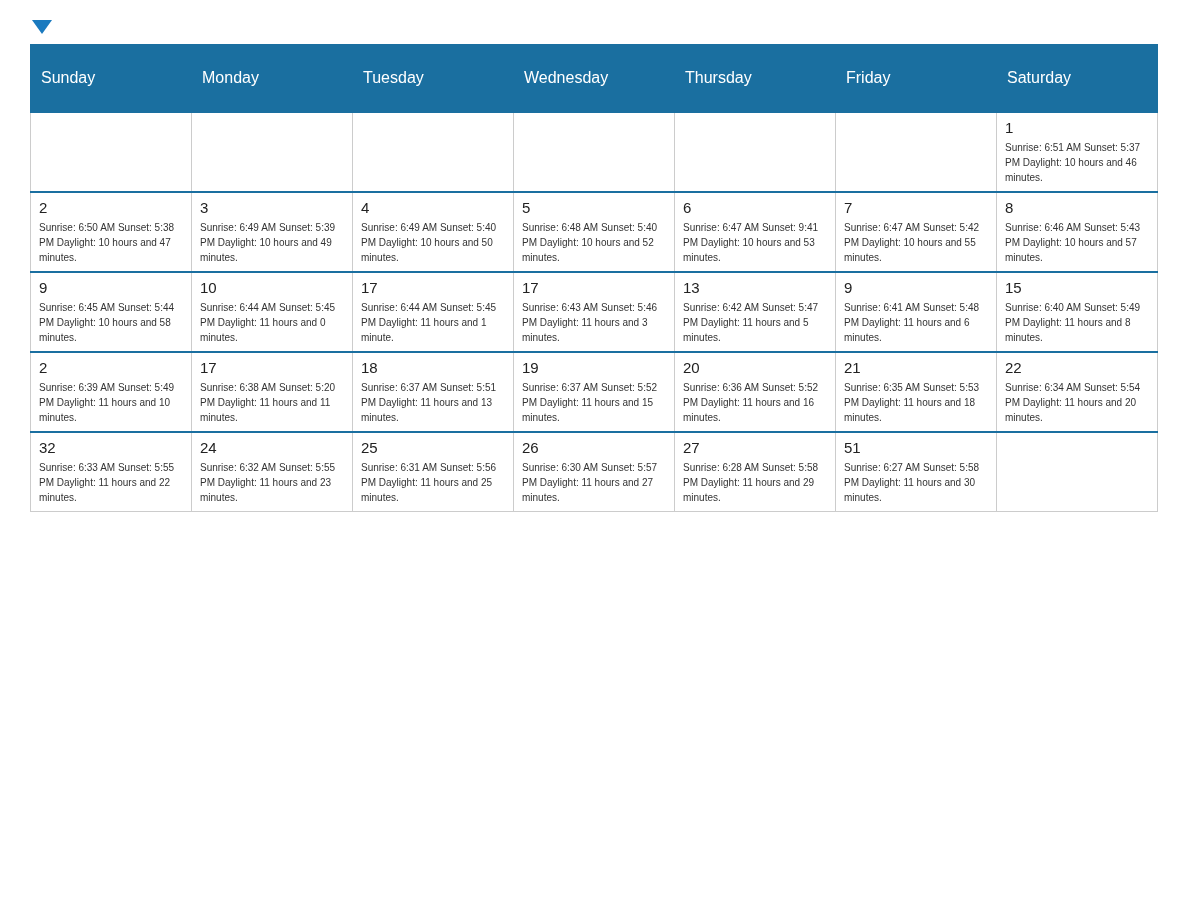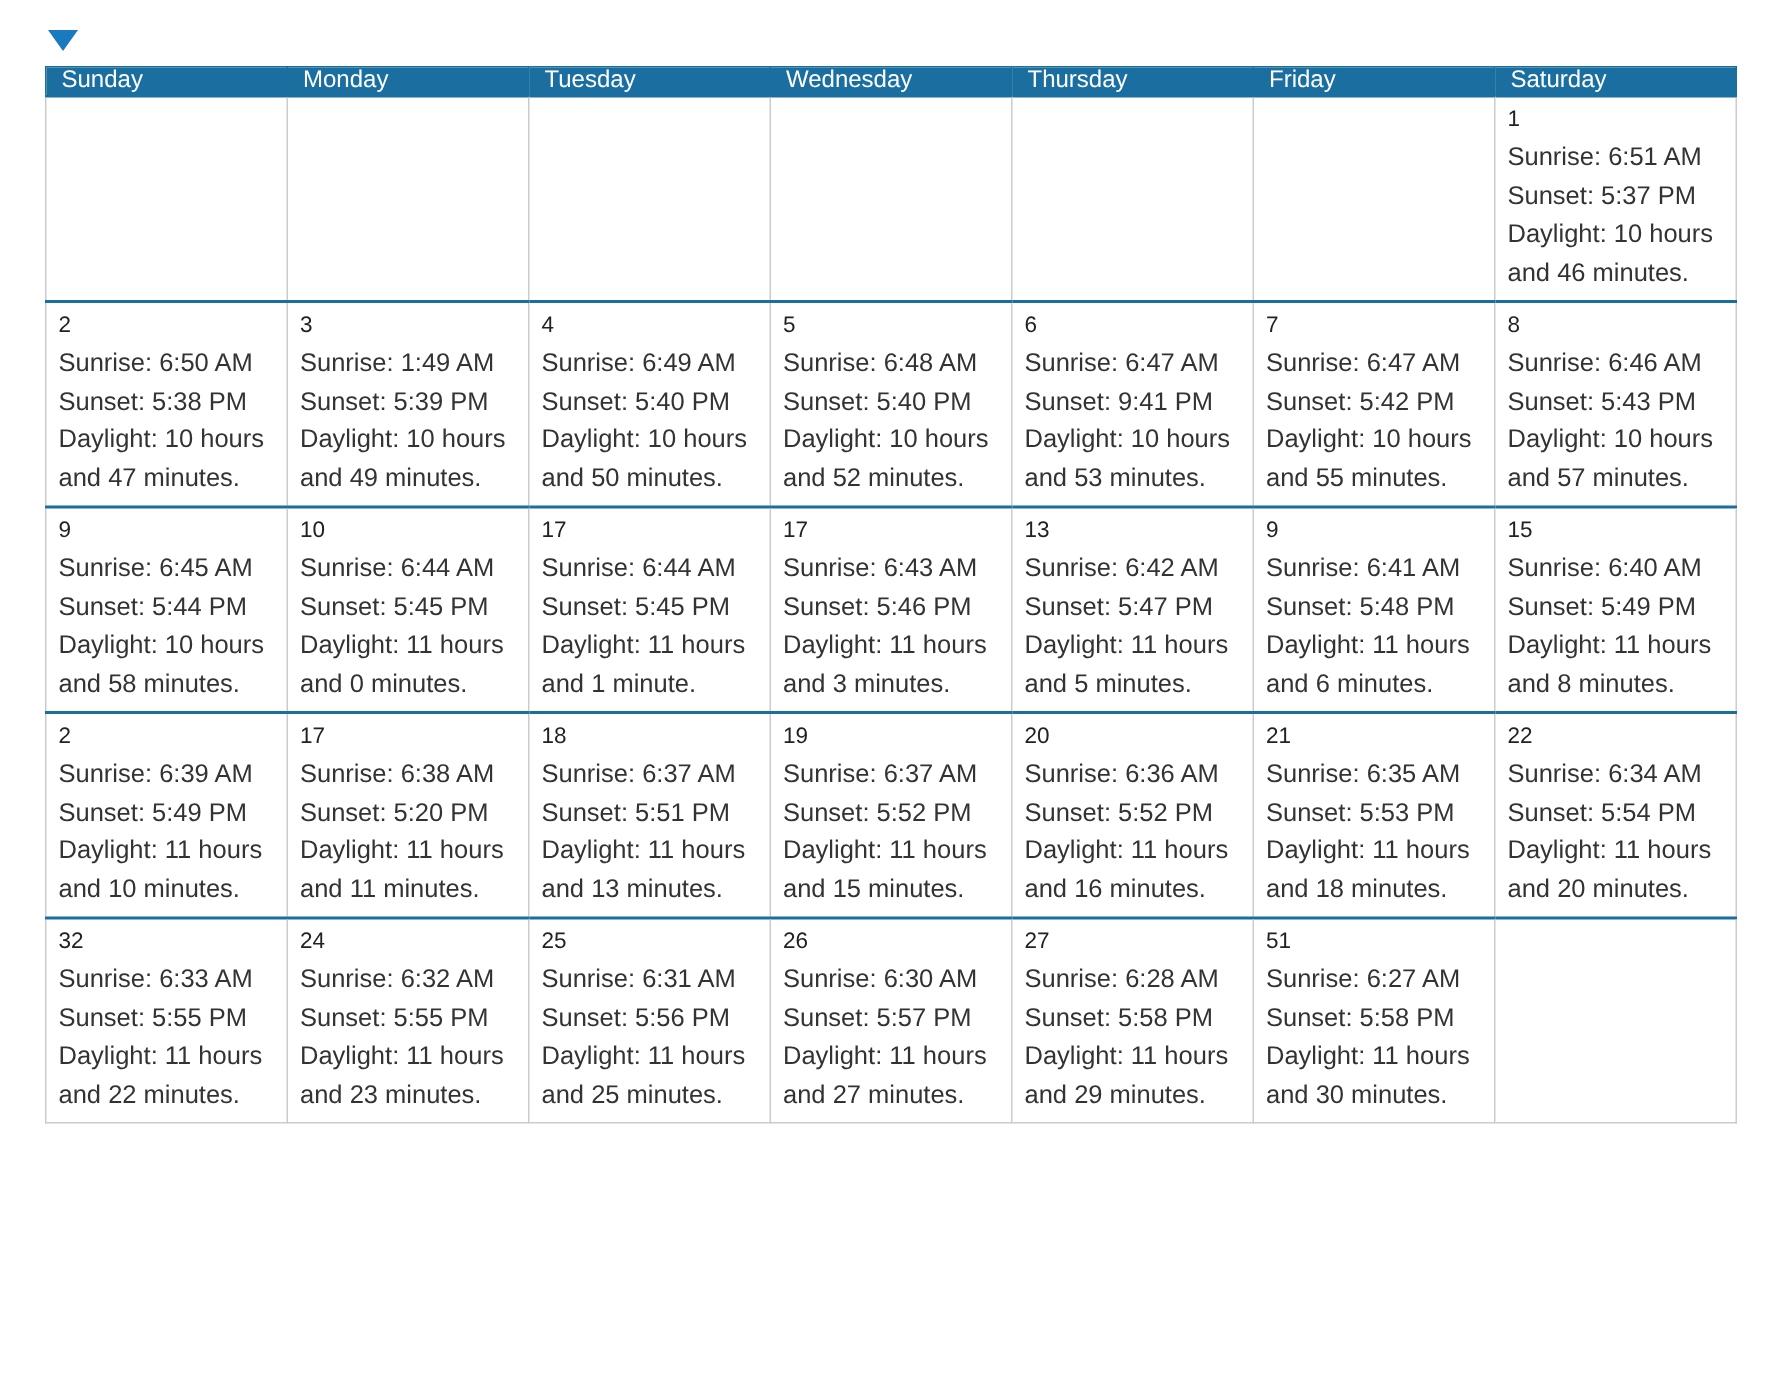--- a/index.html
+++ b/index.html
@@ -58,21 +58,21 @@
     }
     .calendar {
       width: 100%;
       border-collapse: collapse;
       border: 1px solid #aaa;
       margin-top: 10px;
     }
     .calendar th {
       background: #1a6fa0;
       color: #fff;
-      padding: 0 10px;
+      padding: 24px 10px;
       text-align: left;
       font-size: 16px;
       font-weight: normal;
       border: 1px solid #1a6fa0;
     }
     .calendar td {
       vertical-align: top;
       padding: 6px 8px;
       border: 1px solid #ccc;
       width: calc(100% / 7);
@@ -84,21 +84,21 @@
     .calendar tr td {
       border-top: 2px solid #1a6fa0;
     }
     .day-number {
       font-size: 15px;
       font-weight: normal;
       color: #222;
       margin-bottom: 4px;
     }
     .day-info {
-      font-size: 17px;
+      font-size: 10px;
       color: #333;
       line-height: 1.5;
     }
     .empty-cell {
       background: #f9f9f9;
     }
     .calendar tbody tr:first-child td {
       border-top: 2px solid #1a6fa0;
     }
   </style>
@@ -150,21 +150,21 @@
       </tr>
       <tr>
         <td>
           <div class="day-number">2</div>
           <div class="day-info">Sunrise: 6:50 AM
 Sunset: 5:38 PM
 Daylight: 10 hours and 47 minutes.</div>
         </td>
         <td>
           <div class="day-number">3</div>
-          <div class="day-info">Sunrise: 1:49 AM
+          <div class="day-info">Sunrise: 6:49 AM
 Sunset: 5:39 PM
 Daylight: 10 hours and 49 minutes.</div>
         </td>
         <td>
           <div class="day-number">4</div>
           <div class="day-info">Sunrise: 6:49 AM
 Sunset: 5:40 PM
 Daylight: 10 hours and 50 minutes.</div>
         </td>
         <td>

